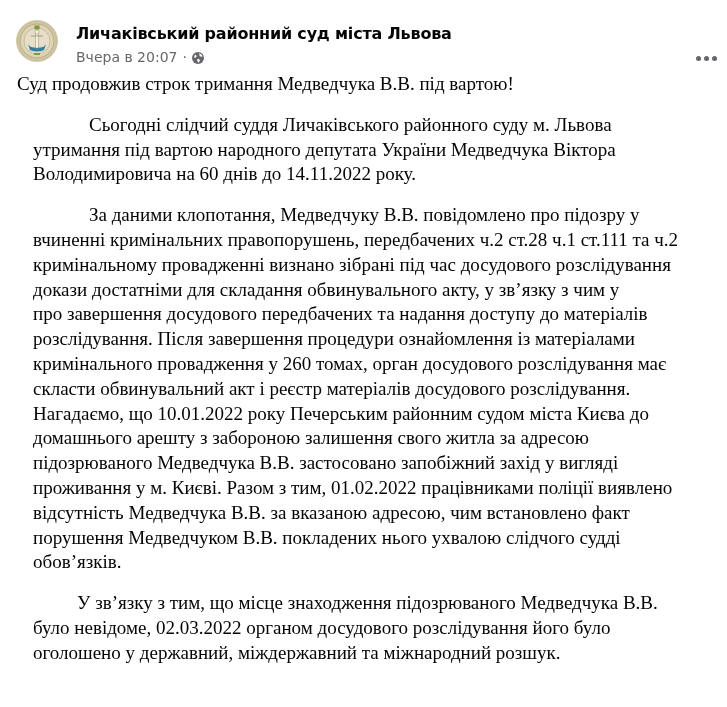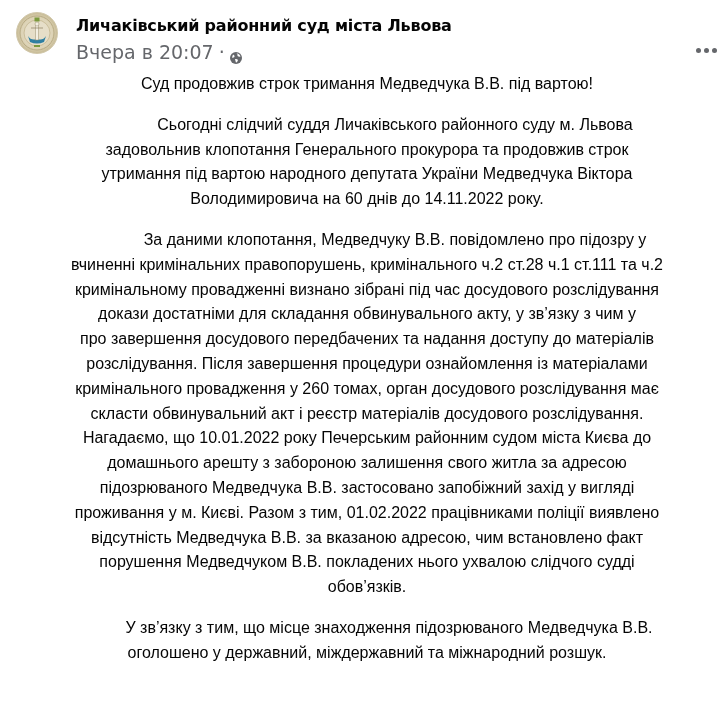--- a/index.html
+++ b/index.html
@@ -1,49 +1,49 @@
 <!DOCTYPE html>
 <html><head>
   <meta charset="utf-8">
   <style>
     html, body {
       margin: 0; padding: 0;
       background: #ffffff;
       width: 727px; height: 707px; overflow: hidden;
     }
     body { font-family: "Liberation Sans", sans-serif; color: #050505; position: relative; }
-    .header { position: absolute; left: 16px; top: 12px; right: 0; height: 48px; }
+    .header { position: absolute; left: 16px; top: 20px; right: 0; height: 48px; }
     .avatar {
       position: absolute; left: 0; top: 0; width: 40px; height: 40px; border-radius: 50%;
       background: radial-gradient(circle at 50% 50%, #e9e2cf 0%, #ddd3b6 55%, #c9bd98 70%, #efe9d8 78%, #cfc3a1 100%);
       border: 1px solid #d0c6a8; overflow: hidden;
     }
     .avatar svg { width: 40px; height: 40px; display: block; }
     .page-name {
       position: absolute; left: 60px; top: 4px;
       font-size: 16px; font-weight: bold; color: #050505; white-space: nowrap;
       font-family: "DejaVu Sans", sans-serif; letter-spacing: -0.2px;
     }
     .meta {
       position: absolute; left: 60px; top: 29px;
-      font-size: 19px; color: #65676b; white-space: nowrap;
+      font-size: 14px; color: #65676b; white-space: nowrap;
       display: flex; align-items: center;
       font-family: "DejaVu Sans", sans-serif;
     }
     .meta .sep { margin: 0 5px; }
     .globe { width: 12px; height: 12px; display: inline-block; }
     .more-button {
       position: absolute; left: 672px; top: 20px; width: 36px; height: 36px;
       display: flex; align-items: center; justify-content: center; cursor: pointer; border-radius: 50%;
     }
     .more-button .dot { width: 5px; height: 5px; border-radius: 50%; background: #65676b; margin: 0 1.5px; }
     .post-body {
       position: absolute; left: 17px; top: 72px; width: 700px;
-      font-family: Liberation Sans, sans-serif;
-      font-size: 16px; line-height: 24.8px; color: #050505; text-align: center;
+      font-family: Liberation Serif, serif;
+      font-size: 19px; line-height: 24.8px; color: #050505;
     }
     .post-title { margin: 0 0 7px 0; }
     .para { margin: 16px; white-space: normal; }
     .line { display: block; white-space: nowrap; }
     .indent { display: inline-block; width: 56px; }
   </style>
 </head>
 <body>
 
 <div class="header">
@@ -75,40 +75,40 @@
     <span class="dot"></span>
     <span class="dot"></span>
   </div>
 </div>
 
 <div class="post-body">
   <div class="post-title">Суд продовжив строк тримання Медведчука В.В. під вартою!</div>
 
   <div class="para">
     <span class="line"><span class="indent"></span><span>Сьогодні слідчий суддя Личаківського районного суду м. Львова</span></span>
-    <span class="line">задовольнив клопотання Генерального прокурора  та продовжив строк</span>
     <span class="line">утримання під вартою народного депутата України Медведчука Віктора</span>
     <span class="line">Володимировича на 60 днів до 14.11.2022 року.</span>
   </div>
 
   <div class="para">
     <span class="line"><span class="indent"></span><span>За даними клопотання, Медведчуку В.В. повідомлено про підозру у</span></span>
-    <span class="line">вчиненні кримінальних правопорушень, кримінального ч.2 ст.28 ч.1 ст.111 та ч.2</span>
+    <span class="line">вчиненні кримінальних правопорушень, передбачених ч.2 ст.28 ч.1 ст.111 та ч.2</span>
     <span class="line">кримінальному провадженні визнано зібрані під час досудового розслідування</span>
     <span class="line">докази достатніми для складання обвинувального акту, у зв’язку з чим у</span>
     <span class="line">про завершення досудового передбачених та надання доступу до матеріалів</span>
     <span class="line">розслідування. Після завершення процедури ознайомлення із матеріалами</span>
     <span class="line">кримінального провадження у 260 томах, орган  досудового розслідування має</span>
     <span class="line">скласти обвинувальний акт і реєстр матеріалів досудового розслідування.</span>
     <span class="line">Нагадаємо, що 10.01.2022 року Печерським районним судом міста Києва до</span>
     <span class="line">домашнього арешту з забороною залишення свого житла за адресою</span>
     <span class="line">підозрюваного Медведчука В.В. застосовано запобіжний захід у вигляді</span>
     <span class="line">проживання у м. Києві. Разом з тим, 01.02.2022 працівниками поліції виявлено</span>
     <span class="line">відсутність Медведчука В.В. за вказаною адресою, чим встановлено факт</span>
     <span class="line">порушення Медведчуком В.В. покладених нього ухвалою слідчого судді</span>
     <span class="line">обов’язків.</span>
   </div>
 
   <div class="para">
     <span class="line"><span class="indent" style="width:44px"></span><span>У зв’язку з тим, що місце знаходження підозрюваного Медведчука В.В.</span></span>
+    <span class="line">було невідоме, 02.03.2022 органом досудового розслідування його було</span>
     <span class="line">оголошено у державний,  міждержавний та міжнародний розшук.</span>
   </div>
 </div>
 
 </body></html>

